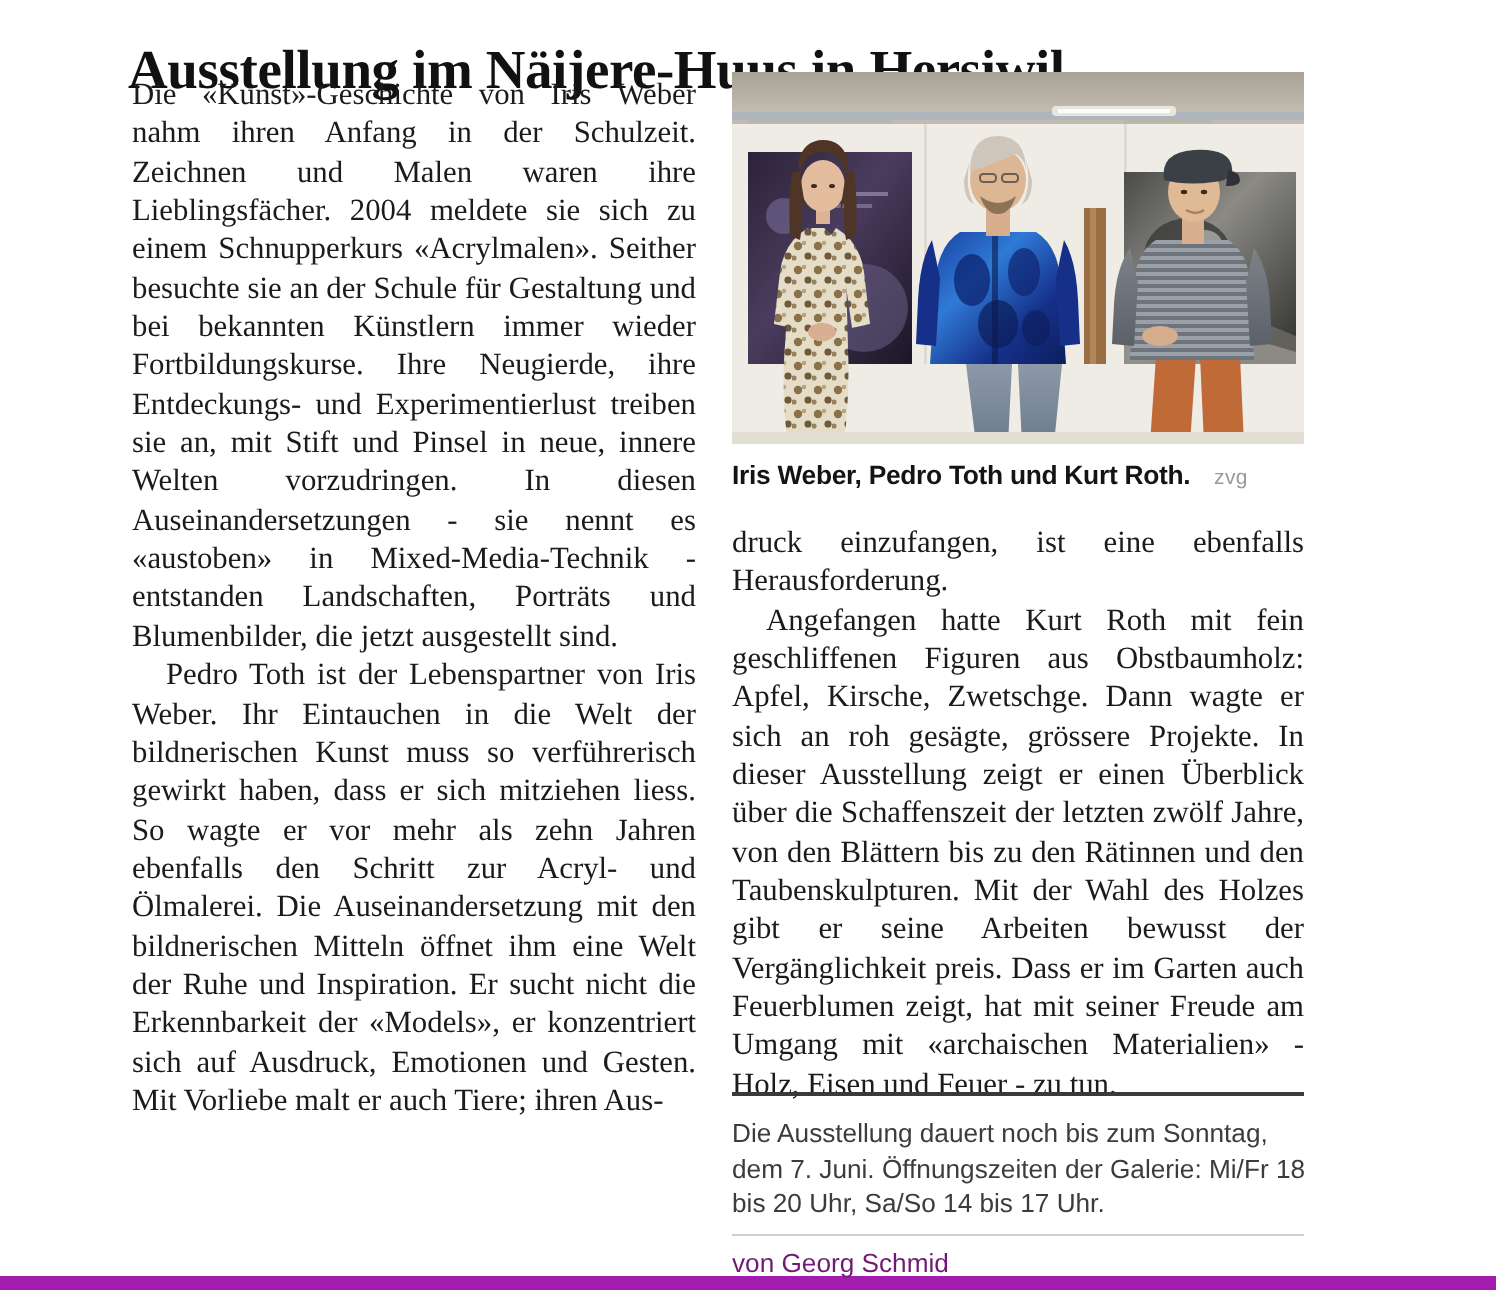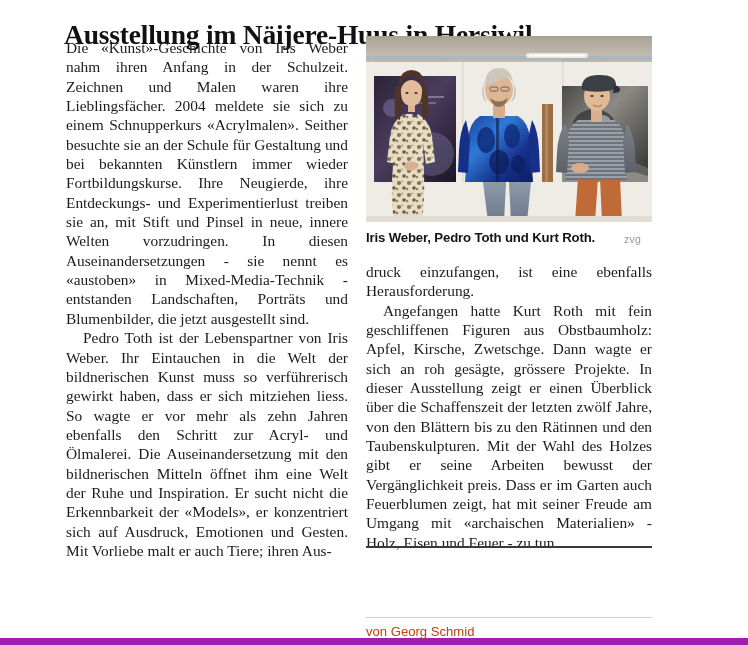--- a/index.html
+++ b/index.html
@@ -105,21 +105,21 @@
     left: 0;
     top: 0;
     font-size: 13.2px;
     font-weight: 700;
     color: #141414;
     letter-spacing: -0.15px;
     white-space: nowrap;
   }
   .caption-credit {
     position: absolute;
-    left: 258px;
+    left: 241px;
     top: 3px;
     font-size: 10.5px;
     font-weight: 400;
     color: #9a9a9a;
     letter-spacing: 0.2px;
   }
 
   
   .info-rule {
     position: absolute;
@@ -148,21 +148,21 @@
     border-top: 1px solid #cfcfcf;
   }
   .byline {
     position: absolute;
     left: 366px;
     top: 624px;
     width: 286px;
     font-family: "Liberation Sans", sans-serif;
     font-size: 13.1px;
     line-height: 16px;
-    color: #c2410c;
+    color: #701a75;
   }
 </style>
 </head>
 <body>
 
 <div class="page">
 
   <h1 class="headline">Ausstellung im Näijere-Huus in Hersiwil</h1>
 
   <div class="col col-left">
@@ -313,17 +313,18 @@
     <span class="caption-text">Iris Weber, Pedro Toth und Kurt Roth.</span>
     <span class="caption-credit">zvg</span>
   </div>
 
   <div class="col col-right">
     <p>druck einzufangen, ist eine ebenfalls Herausforderung.</p>
     <p>Angefangen hatte Kurt Roth mit fein geschliffenen Figuren aus Obstbaumholz: Apfel, Kirsche, Zwetschge. Dann wagte er sich an roh gesägte, grössere Projekte. In dieser Ausstellung zeigt er einen Überblick über die Schaffenszeit der letzten zwölf Jahre, von den Blättern bis zu den Rätinnen und den Taubenskulpturen. Mit der Wahl des Holzes gibt er seine Arbeiten bewusst der Vergänglichkeit preis. Dass er im Garten auch Feuerblumen zeigt, hat mit seiner Freude am Umgang mit «archaischen Materialien» - Holz, Eisen und Feuer - zu tun.</p>
   </div>
 
   <div class="info-rule"></div>
+  <div class="info-text">Die Ausstellung dauert noch bis zum Sonntag, dem 7. Juni. Öffnungszeiten der Galerie: Mi/Fr 18 bis 20 Uhr, Sa/So 14 bis 17 Uhr.</div>
 
   <div class="byline-rule"></div>
   <div class="byline">von Georg Schmid</div>
 
 </div>
 
 </body></html>

